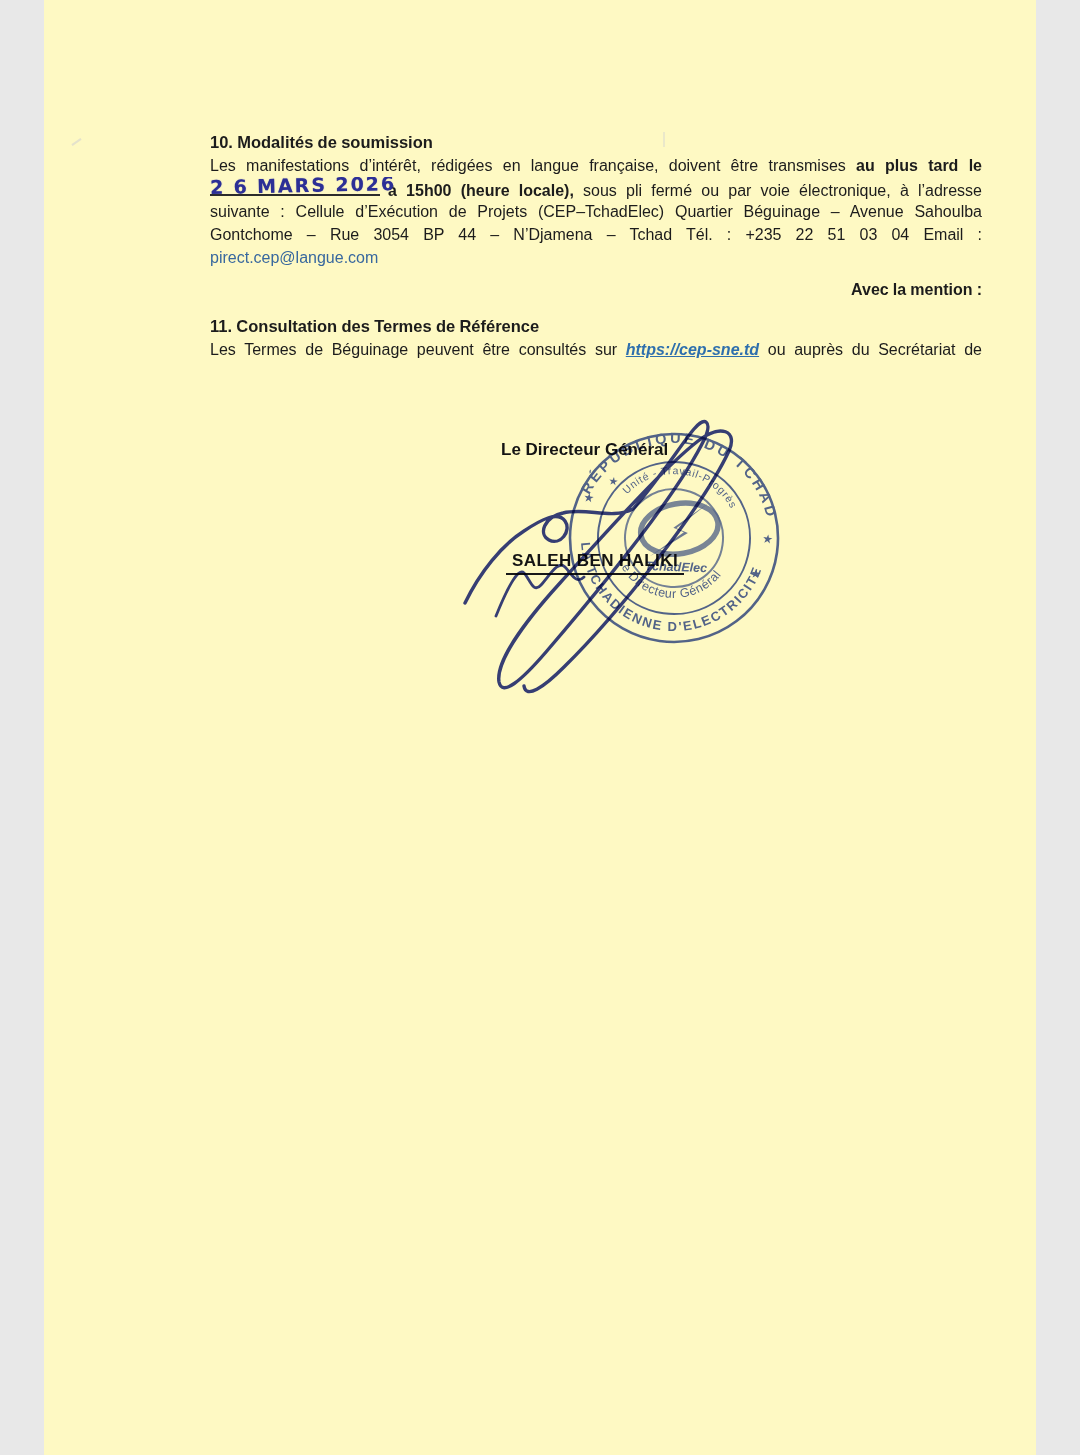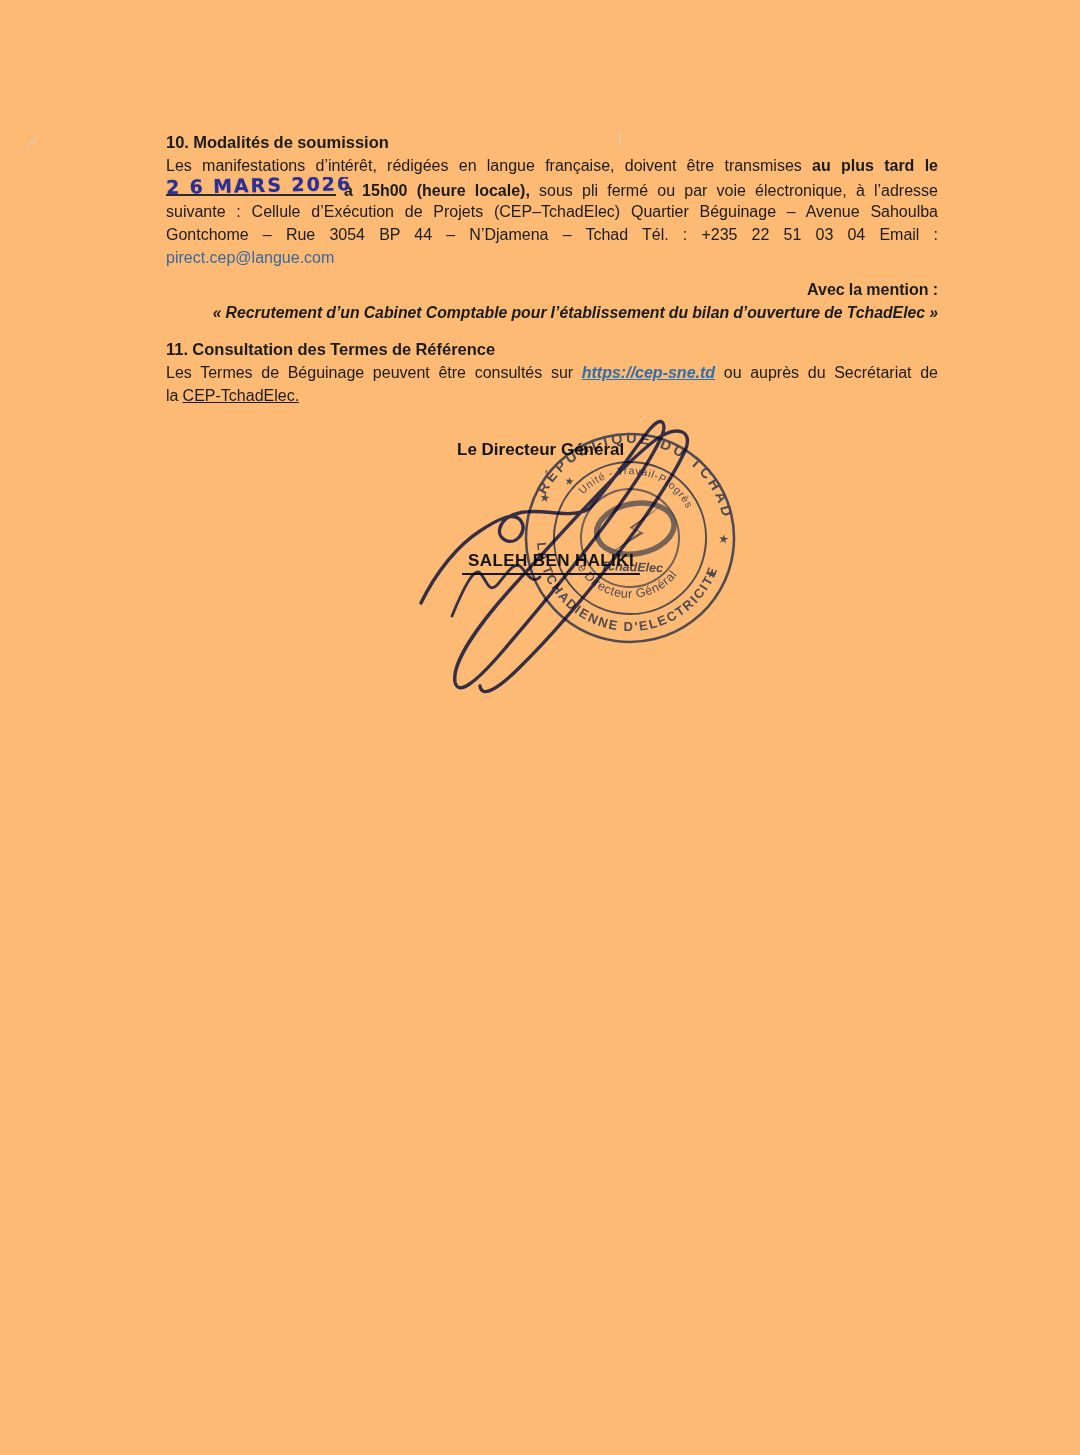--- a/index.html
+++ b/index.html
@@ -5,21 +5,21 @@
   :root{
     --ink:#1c1c1c;
     --date-ink:#2c2f96;
     --email-blue:#38689e;
     --link-blue:#2e6fad;
     --stamp-blue:#3f54a9;
     --signature-blue:#2b3590;
   }
   html,body{margin:0;padding:0;background:#e8e8e8;}
   .page{
-    position:relative;width:1080px;height:1455px;background:#fdba74;
+    position:relative;width:992px;height:1455px;background:#fef9c3;
     font-family:"Liberation Sans",sans-serif;color:var(--ink);
     overflow:hidden;margin:0 auto;
   }
   .textblock{
     position:absolute;left:166px;top:131px;width:772px;
     font-size:16px;line-height:23px;word-spacing:-0.3px;
   }
   .h{font-weight:bold;font-size:16.5px;}
   .jline{text-align:justify;text-align-last:justify;height:23px;overflow:hidden;}
   .b{font-weight:bold;}
@@ -72,27 +72,25 @@
     <div class="jline"><span class="dateblank"><span class="datestamp">2 6 MARS 2026</span></span><span class="b">à 15h00 (heure locale),</span><span> sous pli fermé ou par voie électronique, à l’adresse</span></div>
 
     <div class="jline"><span>suivante : Cellule d’Exécution de Projets (CEP–TchadElec) Quartier Béguinage – Avenue Sahoulba</span></div>
 
     <div class="jline"><span>Gontchome – Rue 3054 BP 44 – N’Djamena – Tchad Tél. : +235 22 51 03 04 Email :</span></div>
 
     <div><span class="email">pirect.cep@langue.com</span></div>
 
     <div class="center mention-label">Avec la mention :</div>
 
-    <div class="center mention-text">« Recrutement d’un Cabinet Comptable pour l’établissement du bilan d’ouverture de TchadElec »</div>
 
     <div class="h sec11-head">11. Consultation des Termes de Référence</div>
 
     <div class="jline"><span>Les Termes de Béguinage peuvent être consultés sur </span><a class="link">https://cep-sne.td</a><span> ou auprès du Secrétariat de</span></div>
 
-    <div><span>la </span><span class="u">CEP-TchadElec.</span></div>
 
   </div>
 
   <div class="sig-title">Le Directeur Général</div>
   <div class="sig-name">SALEH BEN HALIKI</div>
 
   <svg class="stamp-svg" width="280" height="270" viewBox="-140 -135 280 270">
     <defs>
       <path id="arcTop" d="M -95 0 A 95 95 0 0 1 95 0"></path>
       <path id="arcBottom" d="M -93 0 A 93 93 0 0 0 93 0"></path>

